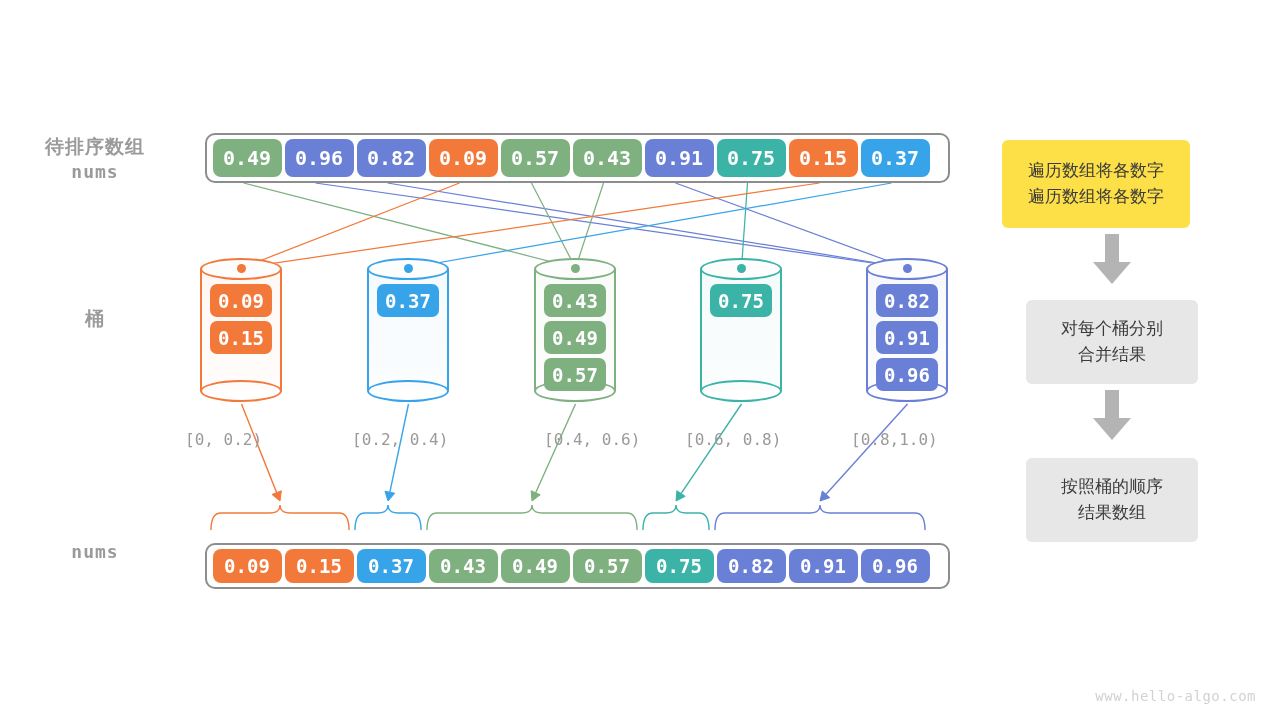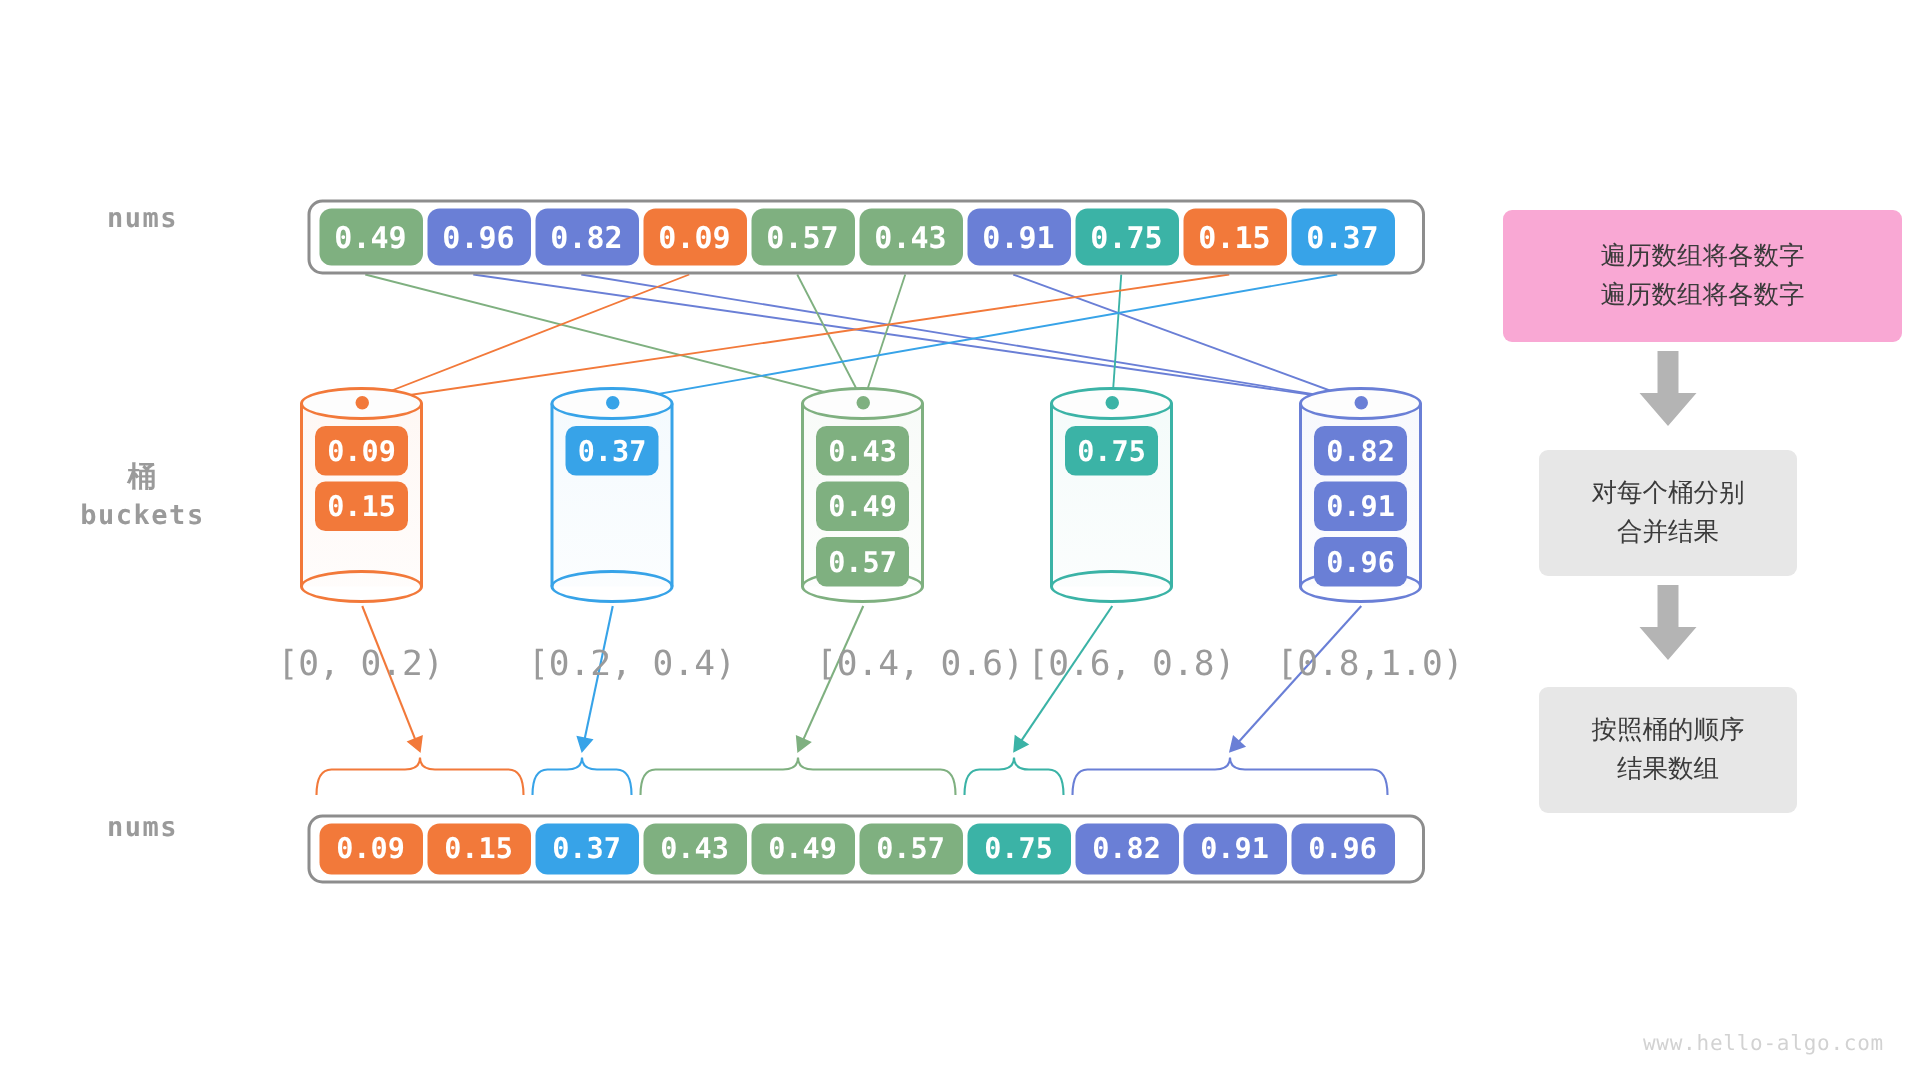--- a/index.html
+++ b/index.html
@@ -101,21 +101,21 @@
     position: absolute;
     width: 9px; height: 9px; border-radius: 50%;
     left: 37px; top: 6px;
   }
 
   
   .range-label {
     position: absolute;
     color: #9a9a9a;
     font-family: "DejaVu Sans Mono", monospace;
-    font-size: 23px;
+    font-size: 16px;
     top: 430px;
     width: 160px;
     text-align: left;
   }
 
   
   .flow-box {
     position: absolute;
     background: #e7e7e7;
     border-radius: 6px;
@@ -169,25 +169,25 @@
       <path d="M532 501 L531.1204746330307 490.7420062814965 L540.2449623973116 494.8339157427978 Z" stroke="#7fb080" stroke-width="1" fill="#7fb080"></path>
       <path d="M643 530 Q643 513 653 513 L666 513 Q676 513 676 505 Q676 513 686 513 L699 513 Q709 513 709 530" stroke="#3bb3a6" stroke-width="1.4" fill="none"></path>
       <line x1="741.5" y1="404" x2="681.036576256616" y2="493.5412534825688" stroke="#3bb3a6" stroke-width="1.4"></line>
       <path d="M676 501 L676.8928281913763 490.7431555622266 L685.1803243218556 496.33935140291095 Z" stroke="#3bb3a6" stroke-width="1" fill="#3bb3a6"></path>
       <path d="M715 530 Q715 513 725 513 L810 513 Q820 513 820 505 Q820 513 830 513 L915 513 Q925 513 925 530" stroke="#6a7fd6" stroke-width="1.4" fill="none"></path>
       <line x1="907.5" y1="404" x2="826.0282913667126" y2="494.3172084277587" stroke="#6a7fd6" stroke-width="1.4"></line>
       <path d="M820 501 L822.315629382134 490.96815766847396 L829.7409533512911 497.66625918704347 Z" stroke="#6a7fd6" stroke-width="1" fill="#6a7fd6"></path>
     </svg>
 
   <div class="row-label" style="top:134px;">
+    <span class="cn">待排序数组</span>
     <span class="en">nums</span>
   </div>
   <div class="row-label" style="top:306px;">
     <span class="cn">桶</span>
-    <span class="en">buckets</span>
   </div>
   <div class="row-label" style="top:540px;">
     <span class="en">nums</span>
   </div>
 
   <div class="array-frame" id="top-array">
       <div class="cell" style="background: rgb(127, 176, 128);">0.49</div>
       <div class="cell" style="background: rgb(106, 127, 214);">0.96</div>
       <div class="cell" style="background: rgb(106, 127, 214);">0.82</div>
       <div class="cell" style="background: rgb(242, 121, 58);">0.09</div>
@@ -263,21 +263,21 @@
           <div class="bitem" style="background: rgb(106, 127, 214);">0.82</div>
           <div class="bitem" style="background: rgb(106, 127, 214);">0.91</div>
           <div class="bitem" style="background: rgb(106, 127, 214);">0.96</div>
         </div>
         <div class="dot" style="background: rgb(106, 127, 214);"></div>
       </div>
       <div class="range-label" style="left: 851px;">[0.8,1.0)</div>
     </div>
 
   <div id="flow-layer">
-      <div class="flow-box" style="left: 1002px; top: 140px; width: 266px; height: 88px; background: #f9a8d4; color: rgb(59, 59, 59);">
+      <div class="flow-box" style="left: 1002px; top: 140px; width: 188px; height: 88px; background: #fde047; color: rgb(59, 59, 59);">
         <div><span>遍历数组将各数字</span><br><span>遍历数组将各数字</span></div>
       </div>
       <div class="flow-arrow" style="left: 1089px; top: 234px;"><svg width="46" height="52" viewBox="0 0 46 52">
           <path d="M16 0 H30 V28 H42 L23 50 L4 28 H16 Z" fill="#b4b4b4"></path>
         </svg></div>
       <div class="flow-box" style="left: 1026px; top: 300px; width: 172px; height: 84px; background: rgb(231, 231, 231); color: rgb(59, 59, 59);">
         <div><span>对每个桶分别</span><br><span>合并结果</span></div>
       </div>
       <div class="flow-arrow" style="left: 1089px; top: 390px;"><svg width="46" height="52" viewBox="0 0 46 52">
           <path d="M16 0 H30 V28 H42 L23 50 L4 28 H16 Z" fill="#b4b4b4"></path>

